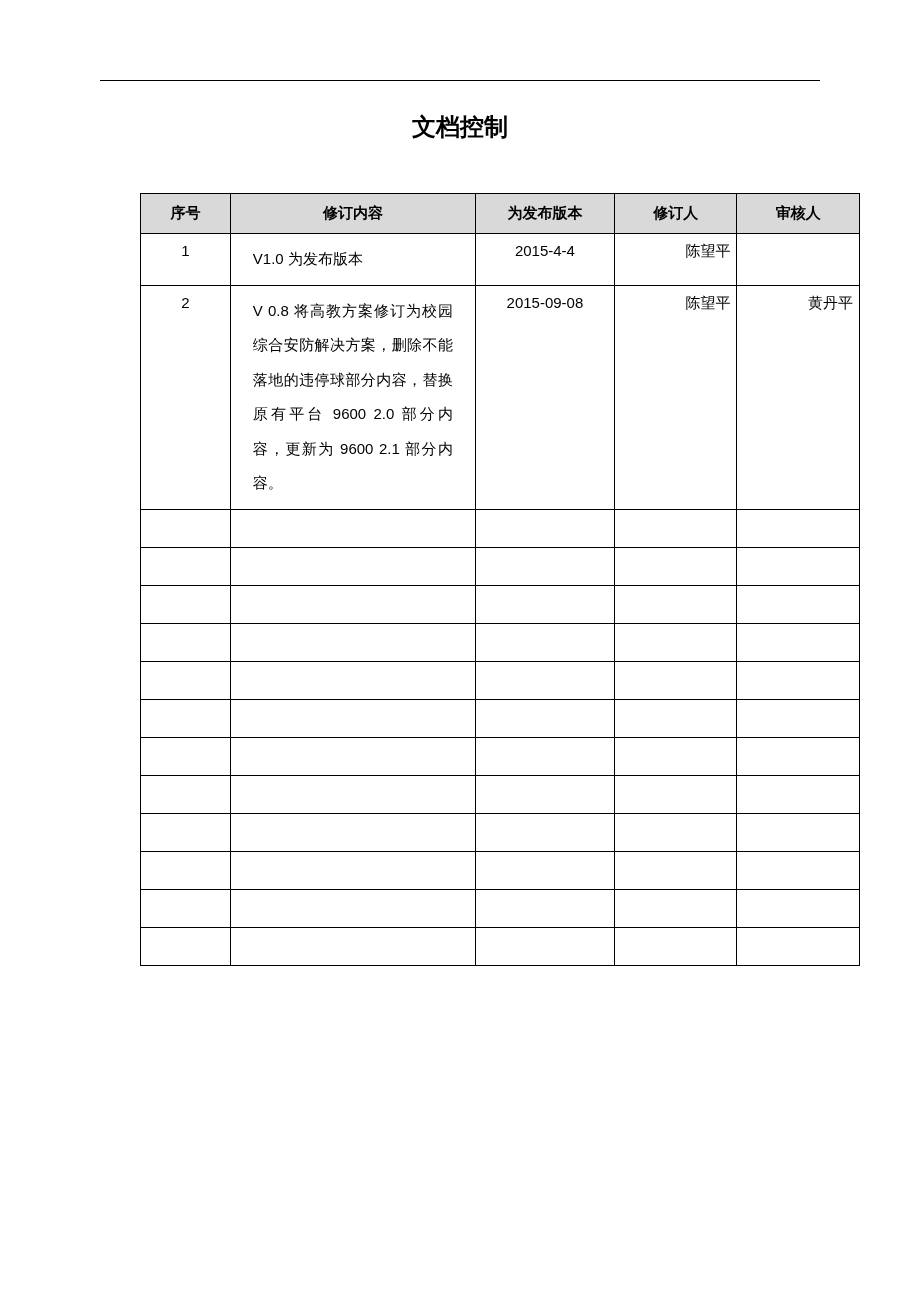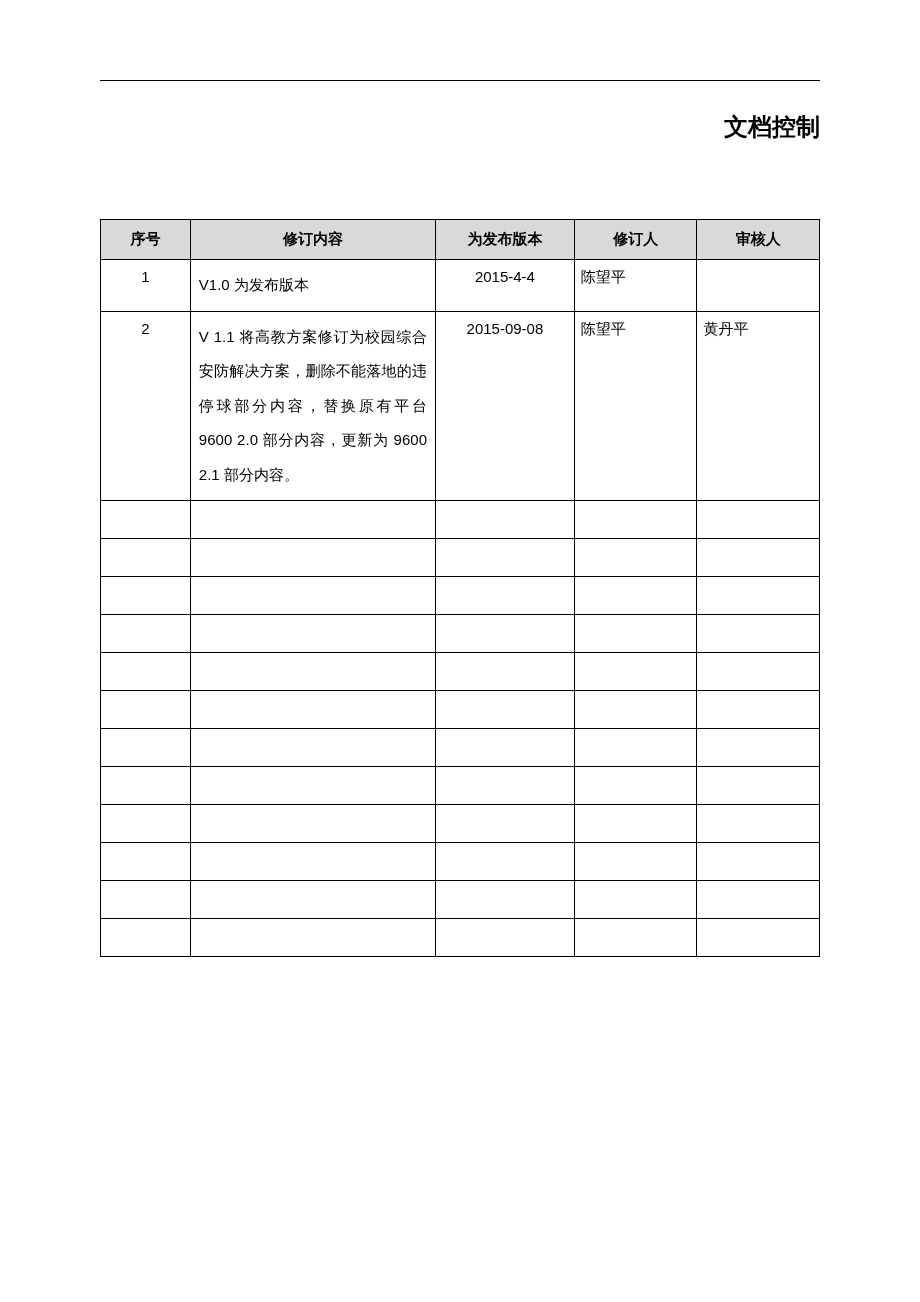--- a/index.html
+++ b/index.html
@@ -15,30 +15,31 @@
       position: relative;
     }
     .page {
       padding: 80px 100px 60px 100px;
     }
     .top-rule {
       border-top: 1px solid #000;
       margin-bottom: 30px;
     }
     .title {
-      text-align: right;
+      text-align: center;
       font-size: 24px;
       font-weight: bold;
       font-family: Liberation Sans, sans-serif;
-      margin-bottom: 76px;
+      margin-bottom: 50px;
     }
     table {
       border-collapse: collapse;
       width: 100%;
       table-layout: fixed;
+      margin-left: 40px;
     }
     col.seq { width: 11%; }
     col.content { width: 30%; }
     col.date { width: 17%; }
     col.reviser { width: 15%; }
     col.approver { width: 15%; }
     th, td {
       border: 1px solid #000;
       padding: 8px 6px;
       font-size: 15px;
@@ -49,26 +50,26 @@
       text-align: center;
       font-weight: bold;
       font-family: "SimHei", "黑体", sans-serif;
       padding: 10px 6px;
     }
     td.center {
       text-align: center;
       font-family: Arial, sans-serif;
     }
     td.center-cjk {
-      text-align: left;
+      text-align: right;
     }
     td.content-cell {
       text-align: justify;
       line-height: 2.3;
-      padding: 8px 8px;
+      padding: 8px 22px;
       font-family: "SimSun", "宋体", Arial, sans-serif;
     }
     tr.empty td {
       height: 38px;
     }
   </style>
 </head>
 <body>
 
 <div class="page">
@@ -95,21 +96,21 @@
     <tbody>
       <tr>
         <td class="center">1</td>
         <td class="content-cell">V1.0 为发布版本</td>
         <td class="center">2015-4-4</td>
         <td class="center-cjk">陈望平</td>
         <td class="center-cjk"></td>
       </tr>
       <tr>
         <td class="center">2</td>
-        <td class="content-cell">V 1.1 将高教方案修订为校园综合安防解决方案，删除不能落地的违停球部分内容，替换原有平台 9600 2.0 部分内容，更新为 9600 2.1 部分内容。</td>
+        <td class="content-cell">V 0.8 将高教方案修订为校园综合安防解决方案，删除不能落地的违停球部分内容，替换原有平台 9600 2.0 部分内容，更新为 9600 2.1 部分内容。</td>
         <td class="center">2015-09-08</td>
         <td class="center-cjk">陈望平</td>
         <td class="center-cjk">黄丹平</td>
       </tr>
       <tr class="empty">
           <td></td>
           <td></td>
           <td></td>
           <td></td>
           <td></td>

